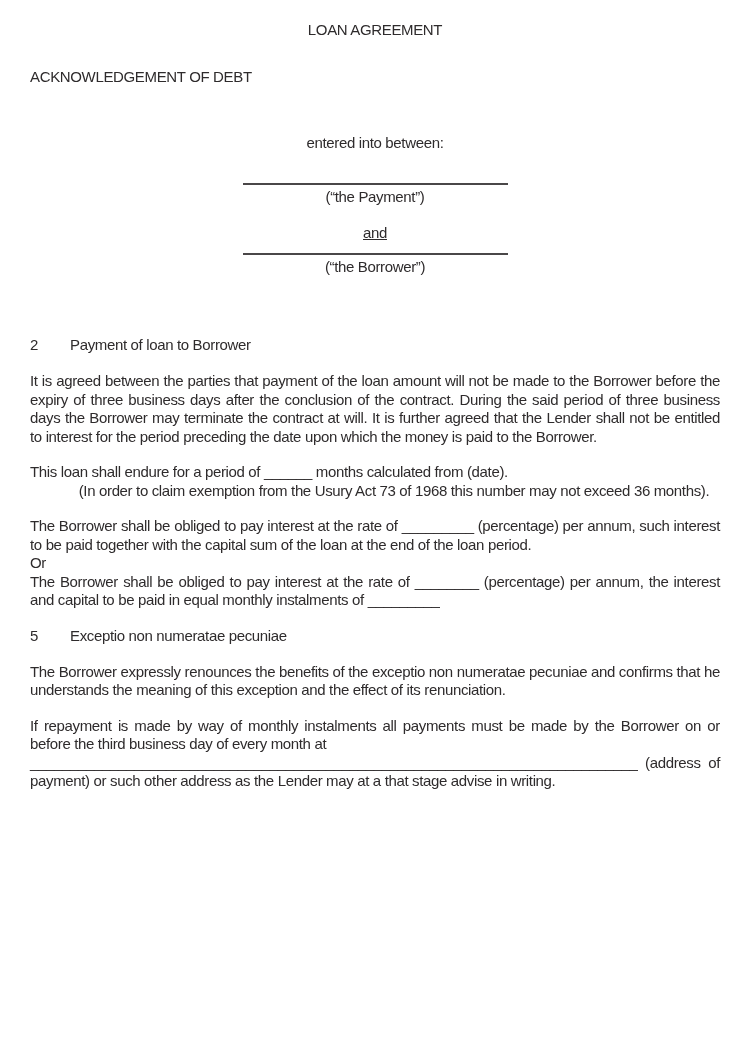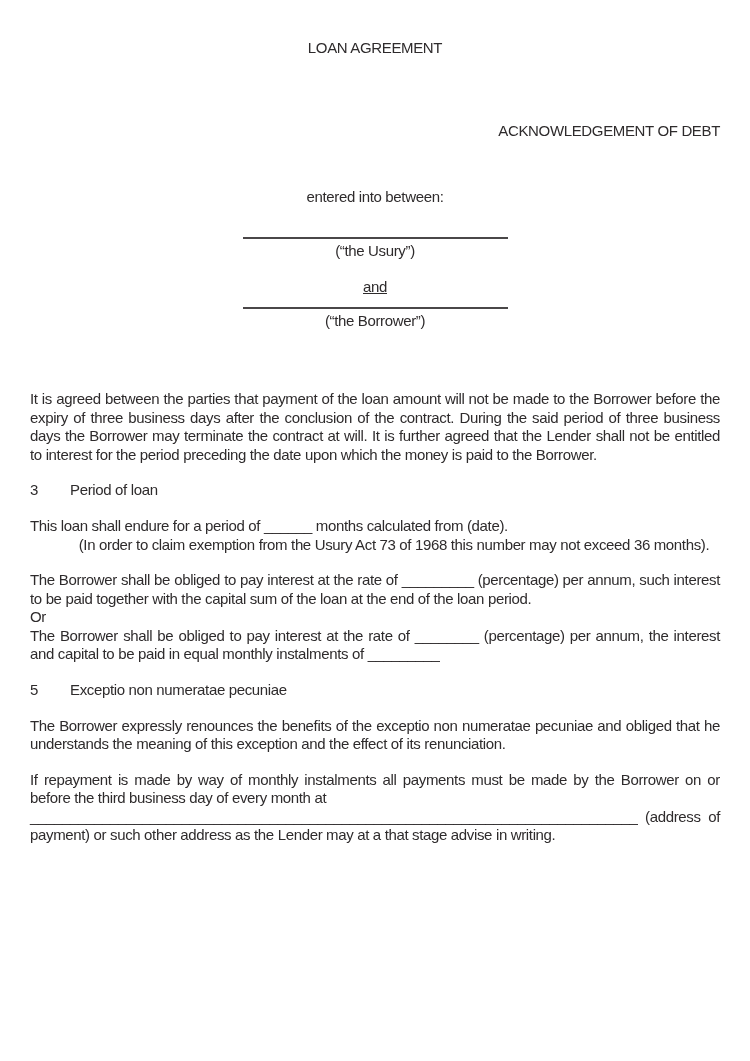--- a/index.html
+++ b/index.html
@@ -15,26 +15,26 @@
     font-size: 15px;
     color: #2e2b2c;
     letter-spacing: -0.35px;
   }
   .page {
     width: 690px;
     margin: 0 auto;
   }
   .doc-title {
     text-align: center;
-    padding-top: 38px;
+    padding-top: 20px;
     line-height: 19px;
   }
   .doc-subtitle {
-    text-align: right;
-    margin-top: 64px;
+    text-align: left;
+    margin-top: 28px;
     line-height: 19px;
   }
   .intro-line {
     text-align: center;
     margin-top: 47px;
     line-height: 19px;
   }
   .sig-line {
     width: 265px;
     height: 0;
@@ -82,60 +82,60 @@
 </head>
 <body>
 
 <div class="page">
   <div class="doc-title">LOAN AGREEMENT</div>
   <div class="doc-subtitle">ACKNOWLEDGEMENT OF DEBT</div>
   <div class="intro-line">entered into between:</div>
 
   <div>
     <div class="sig-line"></div>
-    <div class="party-label">(“the Usury”)</div>
+    <div class="party-label">(“the Payment”)</div>
     <div class="and-label">and</div>
     <div class="sig-line second"></div>
     <div class="party-label">(“the Borrower”)</div>
   </div>
 
   <div class="sections" id="sections">
   <div class="section">
   </div>
 
   <div class="section">
+    <div class="sec-head">
+      <span class="sec-num">2</span><span>Payment of loan to Borrower</span>
+    </div>
     <div class="section-body">
           <p class="">It is agreed between the parties that payment of the loan amount will not be made to the Borrower before the expiry of three business days after the conclusion of the contract. During the said period of three business days the Borrower may terminate the contract at will. It is further agreed that the Lender shall not be entitled to interest for the period preceding the date upon which the money is paid to the Borrower.</p>
         </div>
   </div>
 
   <div class="section">
-    <div class="sec-head">
-      <span class="sec-num">3</span><span>Period of loan</span>
-    </div>
     <div class="section-body">
           <p class="">This loan shall endure for a period of ______ months calculated from (date).</p>
           <p class="indent">(In order to claim exemption from the Usury Act 73 of 1968 this number may not exceed 36 months).</p>
         </div>
   </div>
 
   <div class="section">
     <div class="section-body">
           <p class="">The Borrower shall be obliged to pay interest at the rate of _________ (percentage) per annum, such interest to be paid together with the capital sum of the loan at the end of the loan period.</p>
           <p class="">Or</p>
           <p class="">The Borrower shall be obliged to pay interest at the rate of ________ (percentage) per annum, the interest and capital to be paid in equal monthly instalments of _________</p>
         </div>
   </div>
 
   <div class="section">
     <div class="sec-head">
       <span class="sec-num">5</span><span>Exceptio non numeratae pecuniae</span>
     </div>
     <div class="section-body">
-          <p class="">The Borrower expressly renounces the benefits of the exceptio non numeratae pecuniae and obliged that he understands the meaning of this exception and the effect of its renunciation.</p>
+          <p class="">The Borrower expressly renounces the benefits of the exceptio non numeratae pecuniae and confirms that he understands the meaning of this exception and the effect of its renunciation.</p>
         </div>
   </div>
 
   <div class="section">
     <div class="section-body">
           <p class="">If repayment is made by way of monthly instalments all payments must be made by the Borrower on or before the third business day of every month at</p>
           <p class="">____________________________________________________________________________ (address of payment) or such other address as the Lender may at a that stage advise in writing.</p>
         </div>
   </div>
 </div>

